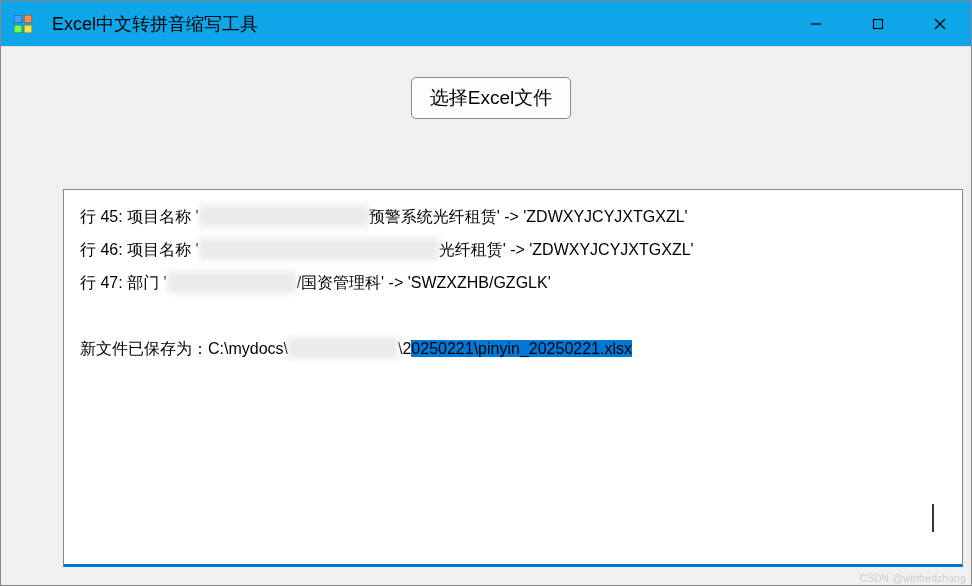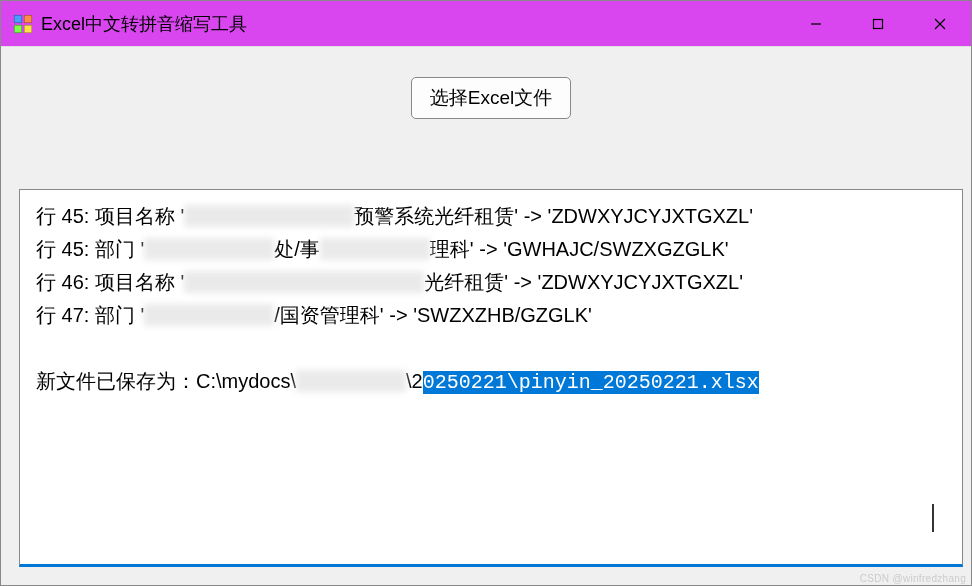--- a/index.html
+++ b/index.html
@@ -14,25 +14,26 @@
     .window {
       width: 100%;
       height: 100%;
       background: #f0f0f0;
       border: 1px solid #888;
       display: flex;
       flex-direction: column;
     }
     .titlebar {
       height: 46px;
-      background: #d946ef;
+      background: #0ea5e9;
       display: flex;
       align-items: center;
       padding: 0 0 0 12px;
       border-bottom: 1px solid #e0e0e0;
+      gap: 11px;
     }
     .app-icon {
       width: 20px;
       height: 20px;
       margin-right: 8px;
       display: flex;
       align-items: center;
       justify-content: center;
     }
     .title-text {
@@ -75,42 +76,42 @@
       border-radius: 5px;
       cursor: pointer;
       color: #000;
     }
     .log-area {
       flex: 1;
       background: #fff;
       border: 1px solid #888;
       border-bottom: 3px solid #0078d7;
       padding: 10px 16px 10px 16px;
-      font-size: 20px;
+      font-size: 16px;
       line-height: 33px;
       color: #000;
       position: relative;
       overflow: hidden;
+      margin-left: 44px;
     }
     .log-line { white-space: nowrap; position: relative; }
     .blank-line { height: 33px; }
     .redact {
       display: inline-block;
       vertical-align: middle;
       height: 22px;
       background: #e8e8e8;
       filter: blur(3px);
       opacity: 0.9;
       position: relative;
       top: -2px;
     }
     .sel {
       background: #0078d7;
-      color: #ffffff;
-      font-family: Liberation Mono, monospace;
+      color: #000000;
     }
     .cursor {
       position: absolute;
       right: 28px;
       bottom: 32px;
       width: 2px;
       height: 28px;
       background: #333;
     }
     .watermark {
@@ -160,21 +161,20 @@
   </div>
 
   <div class="content">
     <div class="button-row">
       <button class="select-file-btn">选择Excel文件</button>
     </div>
 
     <div class="log-area">
       <div id="log-lines">
           <div class="log-line"><span>行 45: 项目名称 '</span><span class="redact" style="width:170px"></span><span>预警系统光纤租赁'</span><span> -&gt; </span><span>'ZDWXYJCYJXTGXZL'</span></div>
-          <div class="log-line"><span>行 45: 部门 '</span><span class="redact" style="width:130px"></span><span>处/事</span><span class="redact" style="width:110px"></span><span>理科'</span><span> -&gt; </span><span>'GWHAJC/SWZXGZGLK'</span></div>
           <div class="log-line"><span>行 46: 项目名称 '</span><span class="redact" style="width:240px"></span><span>光纤租赁'</span><span> -&gt; </span><span>'ZDWXYJCYJXTGXZL'</span></div>
           <div class="log-line"><span>行 47: 部门 '</span><span class="redact" style="width:130px"></span><span>/国资管理科'</span><span> -&gt; </span><span>'SWZXZHB/GZGLK'</span></div>
         </div>
       <div class="blank-line"></div>
       <div class="log-line"><span>新文件已保存为：C:\mydocs\</span><span class="redact" style="width:110px"></span><span>\2</span><span class="sel">0250221\pinyin_20250221.xlsx</span></div>
       <div class="cursor"></div>
     </div>
   </div>
 
 </div>

